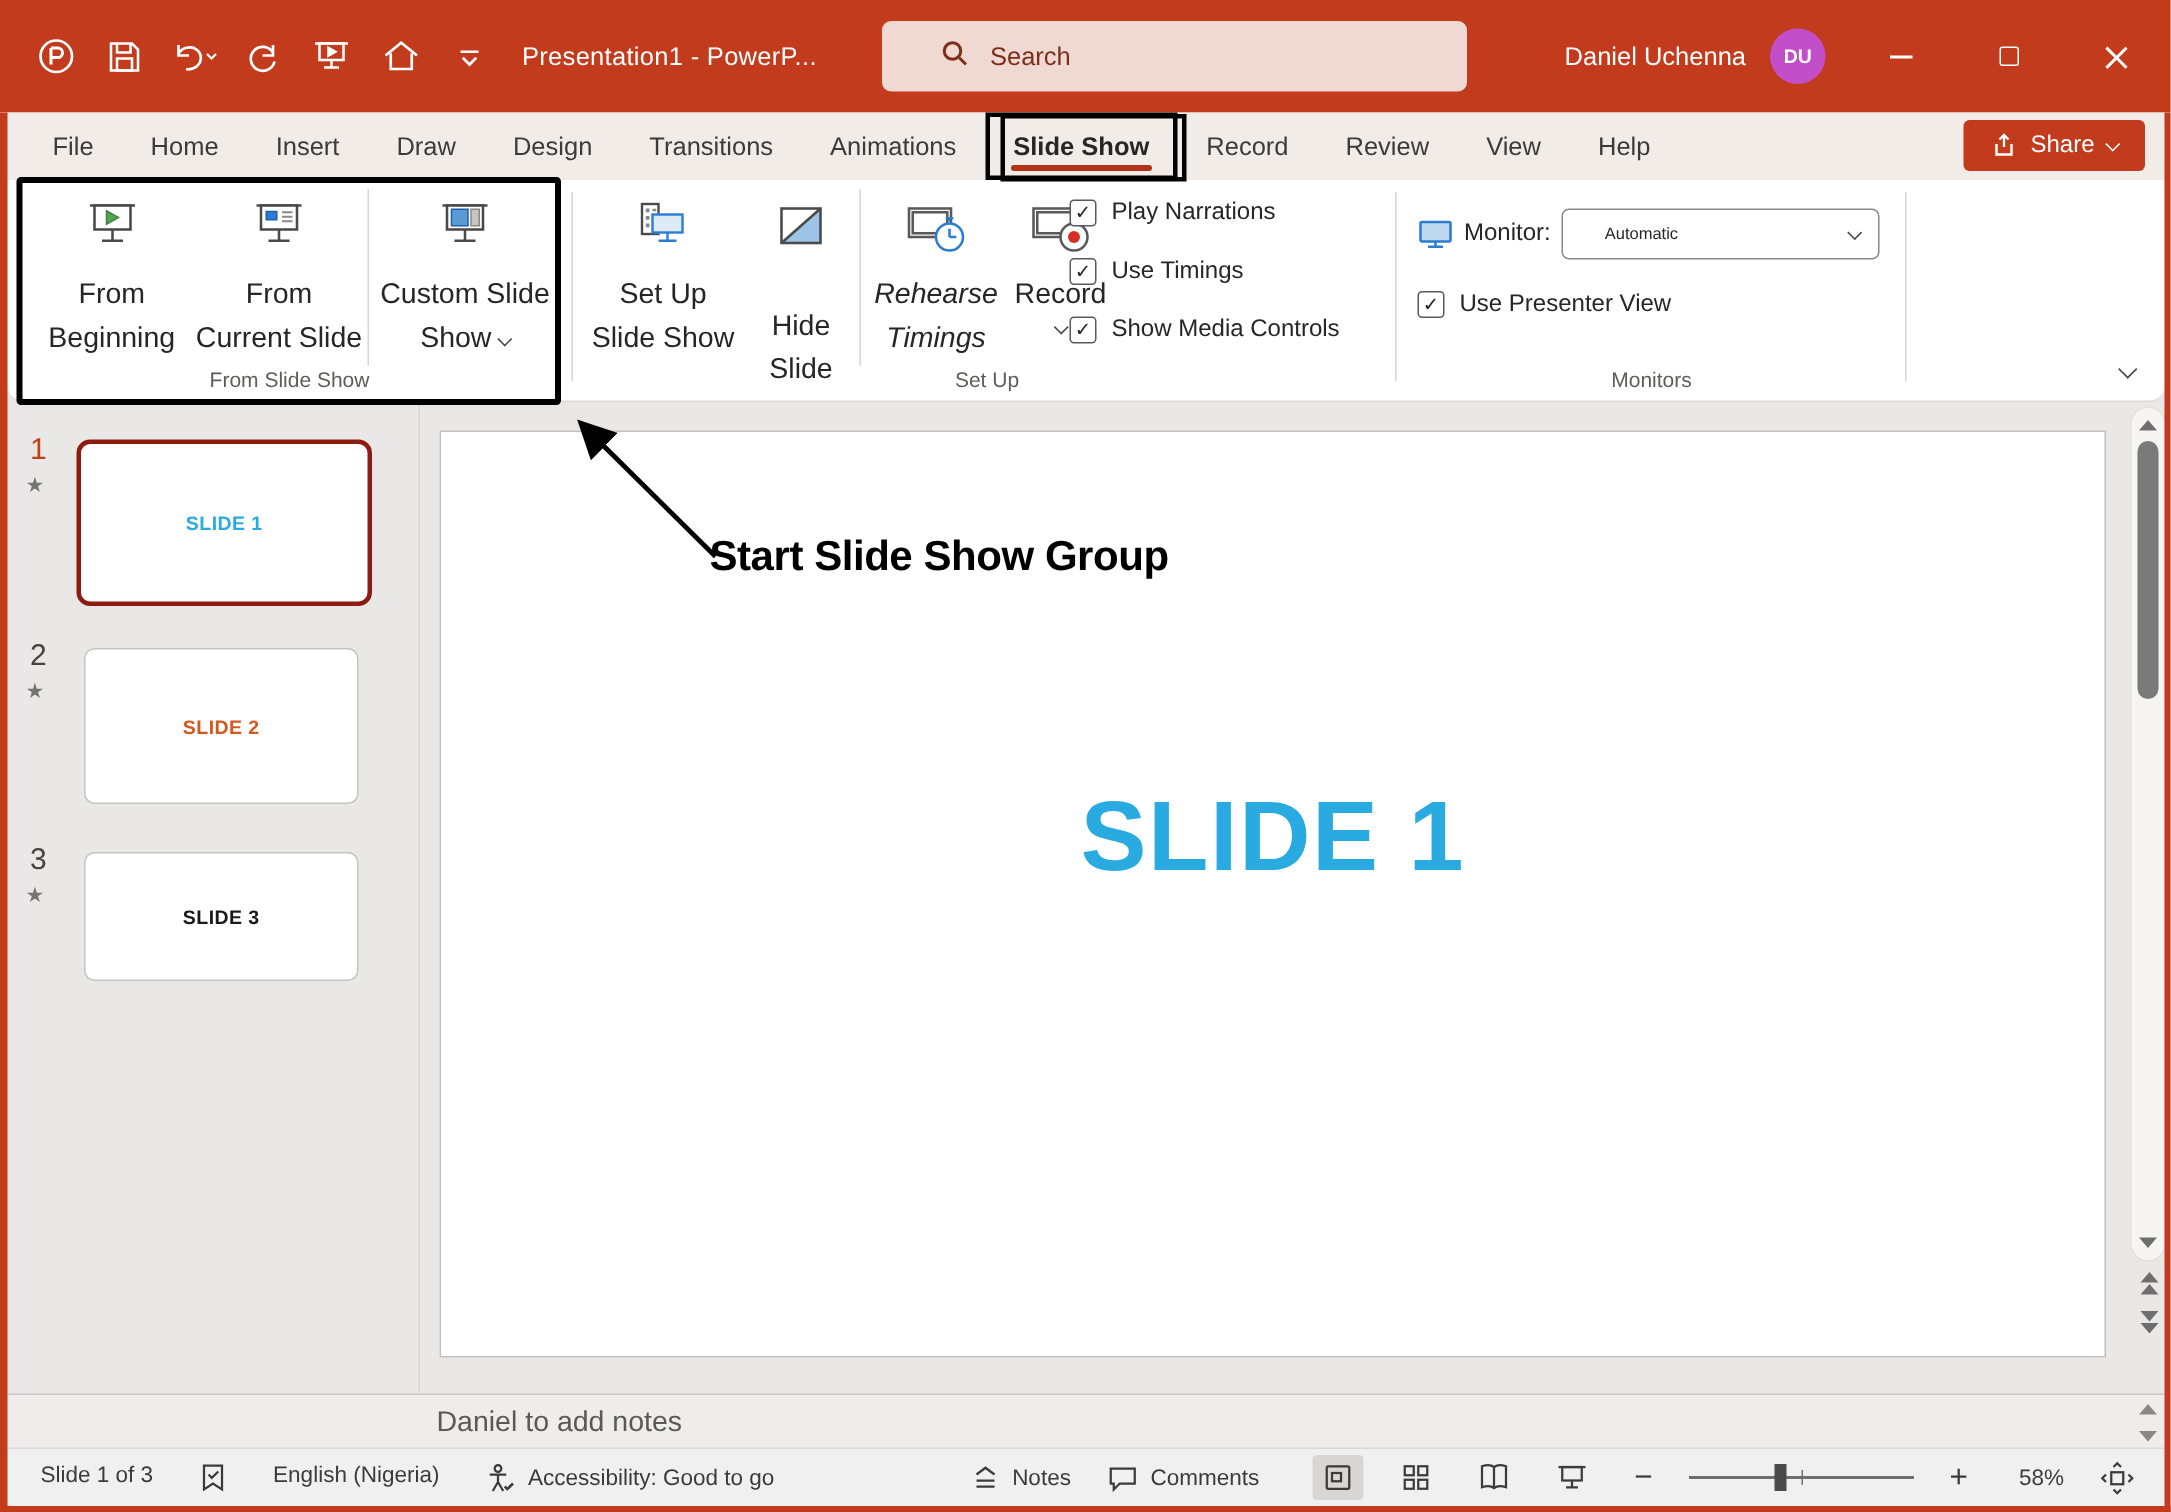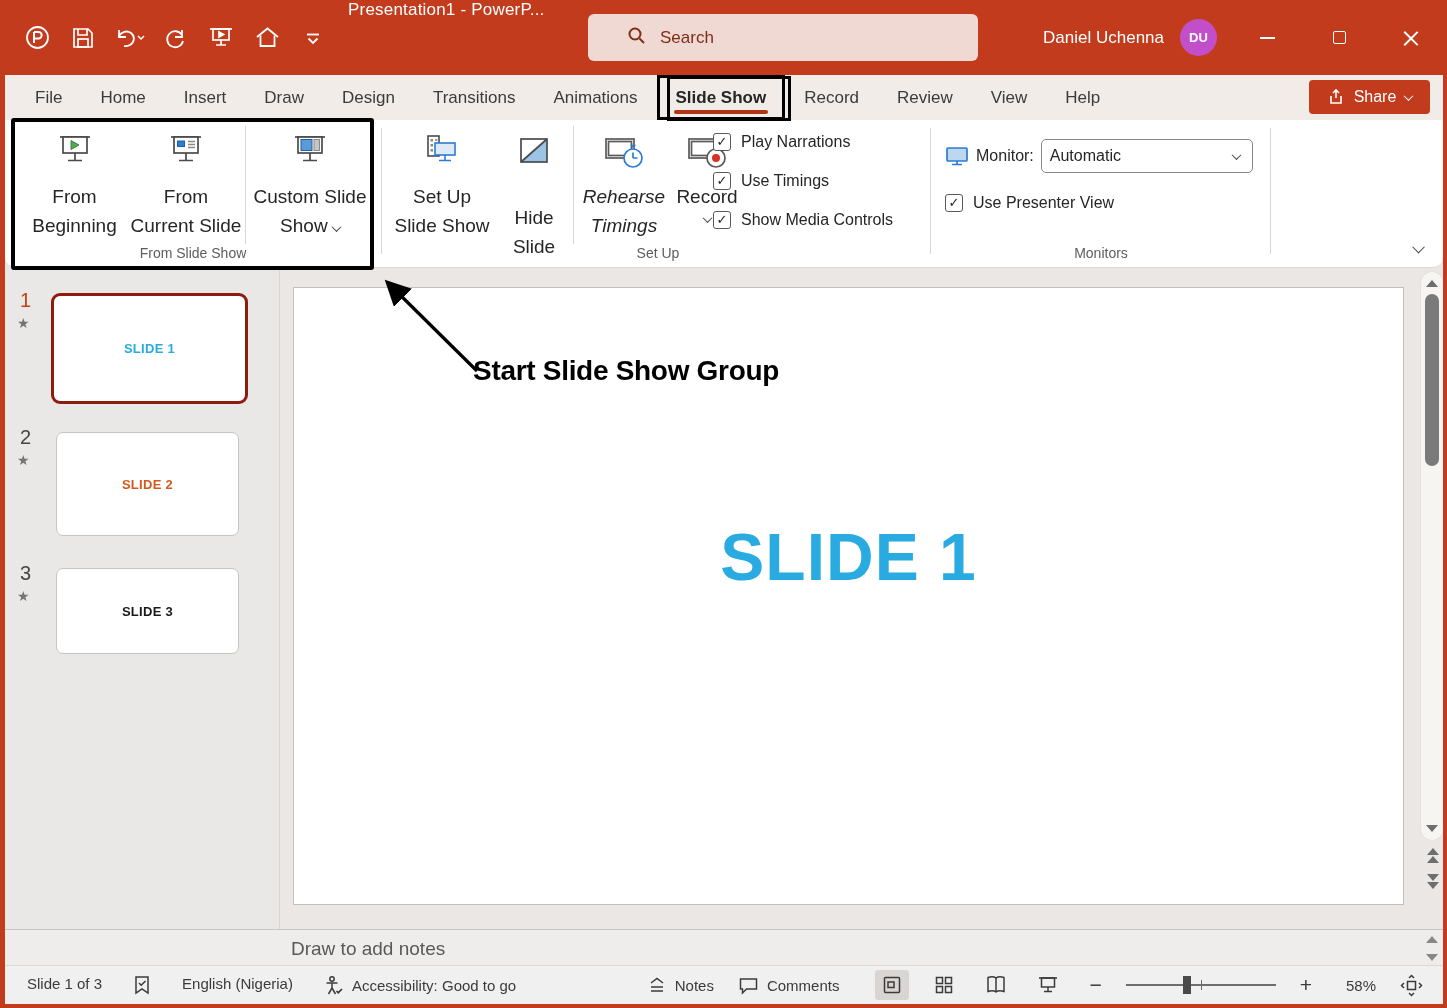--- a/index.html
+++ b/index.html
@@ -2,21 +2,21 @@
 <html><head>
 <meta charset="utf-8">
 <style>
   * { margin:0; padding:0; box-sizing:border-box; }
   html,body { width:1447px; height:1008px; overflow:hidden;
     font-family:"Liberation Sans", sans-serif; background:#EAE7E4; }
   .abs { position:absolute; }
 
   
   .titlebar { position:absolute; left:0; top:0; width:1447px; height:75px;
-    background:#C23B1C; display:flex; color:#fff; }
+    background:#C23B1C; display:flex; align-items:center; color:#fff; }
   .qat { display:flex; align-items:center; gap:12px; padding-left:20px; }
   .qat-btn { width:34px; height:34px; display:flex; align-items:center; justify-content:center;
     border-radius:4px; cursor:pointer; }
   .qat-btn svg { display:block; }
   .doc-title { font-size:17px; margin-left:18px; white-space:nowrap; letter-spacing:.2px; }
   .searchbox { position:absolute; left:588px; top:14px; width:390px; height:47px;
     background:#EFD9D2; border-radius:6px; display:flex; align-items:center; gap:13px;
     padding-left:38px; }
   .searchbox input { border:none; outline:none; background:transparent; font-size:17px;
     color:#7E2D18; width:280px; font-family:"Liberation Sans",sans-serif; }
@@ -62,22 +62,22 @@
     border-bottom:1.6px solid #444; transform:rotate(45deg) translate(-1px,-1px); }
   .chkcol { position:absolute; left:330px; top:10px; display:flex; flex-direction:column; gap:16px; }
   .chkrow { display:flex; align-items:center; gap:10px; font-size:16px; color:#262626;
     cursor:pointer; height:23px; }
   .checkbox { width:18px; height:18px; border:1.5px solid #595959; border-radius:3px;
     background:#fff; display:flex; align-items:center; justify-content:center;
     font-size:13px; color:#222; }
   .monitor-row { position:absolute; left:13px; top:19px; display:flex; align-items:center; gap:7px; }
   .monitor-lbl { font-size:16px; color:#262626; }
   .dropdown { width:212px; height:34px; border:1px solid #8A8886; border-radius:5px; background:#fff;
-    display:flex; align-items:center; justify-content:space-between; padding:0 12px 0 8px;
-    font-size:16px; color:#262626; cursor:pointer; }
+    display:flex; align-items:center; justify-content:space-between; padding:0 12px 0 28px;
+    font-size:11px; color:#262626; cursor:pointer; }
   .presenter-row { position:absolute; left:13px; top:71px; }
   .collapse-chv { position:absolute; right:20px; bottom:10px; cursor:pointer; }
   .collapse-chv .chv { width:9px; height:9px; }
 
   
   .anno { pointer-events:none; z-index:60; }
   .box-tab { position:absolute; left:667px; top:76px; width:124px; height:45px;
     border:3px solid #000; z-index:60; pointer-events:none; }
   .box-group { position:absolute; left:11px; top:118px; width:363px; height:152px;
     border:4px solid #000; border-radius:3px; z-index:60; pointer-events:none; }
@@ -430,21 +430,21 @@
 <div class="dbl-arrow" style="top:848px;">
   <div class="tri tri-up" style="top:0;"></div>
     <div class="tri tri-up" style="top:8px;"></div>
 </div>
 <div class="dbl-arrow" style="top:874px;">
   <div class="tri tri-down" style="top:0;"></div>
     <div class="tri tri-down" style="top:8px;"></div>
 </div>
 
 <div class="notesbar">
-  <div class="notes-ph">Draw to add notes</div>
+  <div class="notes-ph">Daniel to add notes</div>
   <div class="tri tri-up" style="position:absolute; left:1427px; top:6px; border-bottom-color:#8A8886;"></div>
   <div class="tri tri-down" style="position:absolute; left:1427px; top:24px; border-top-color:#8A8886;"></div>
 </div>
 
 <div class="statusbar">
   <div class="sb-left">
     <span class="sb-item">Slide 1 of 3</span>
     <span class="sb-item">
       <svg width="20" height="21" viewBox="0 0 20 21" fill="none" stroke="#3B3B3B" stroke-width="1.5">
         <path d="M4 2 h12 v16 l-6 -4 l-6 4 z"></path>

